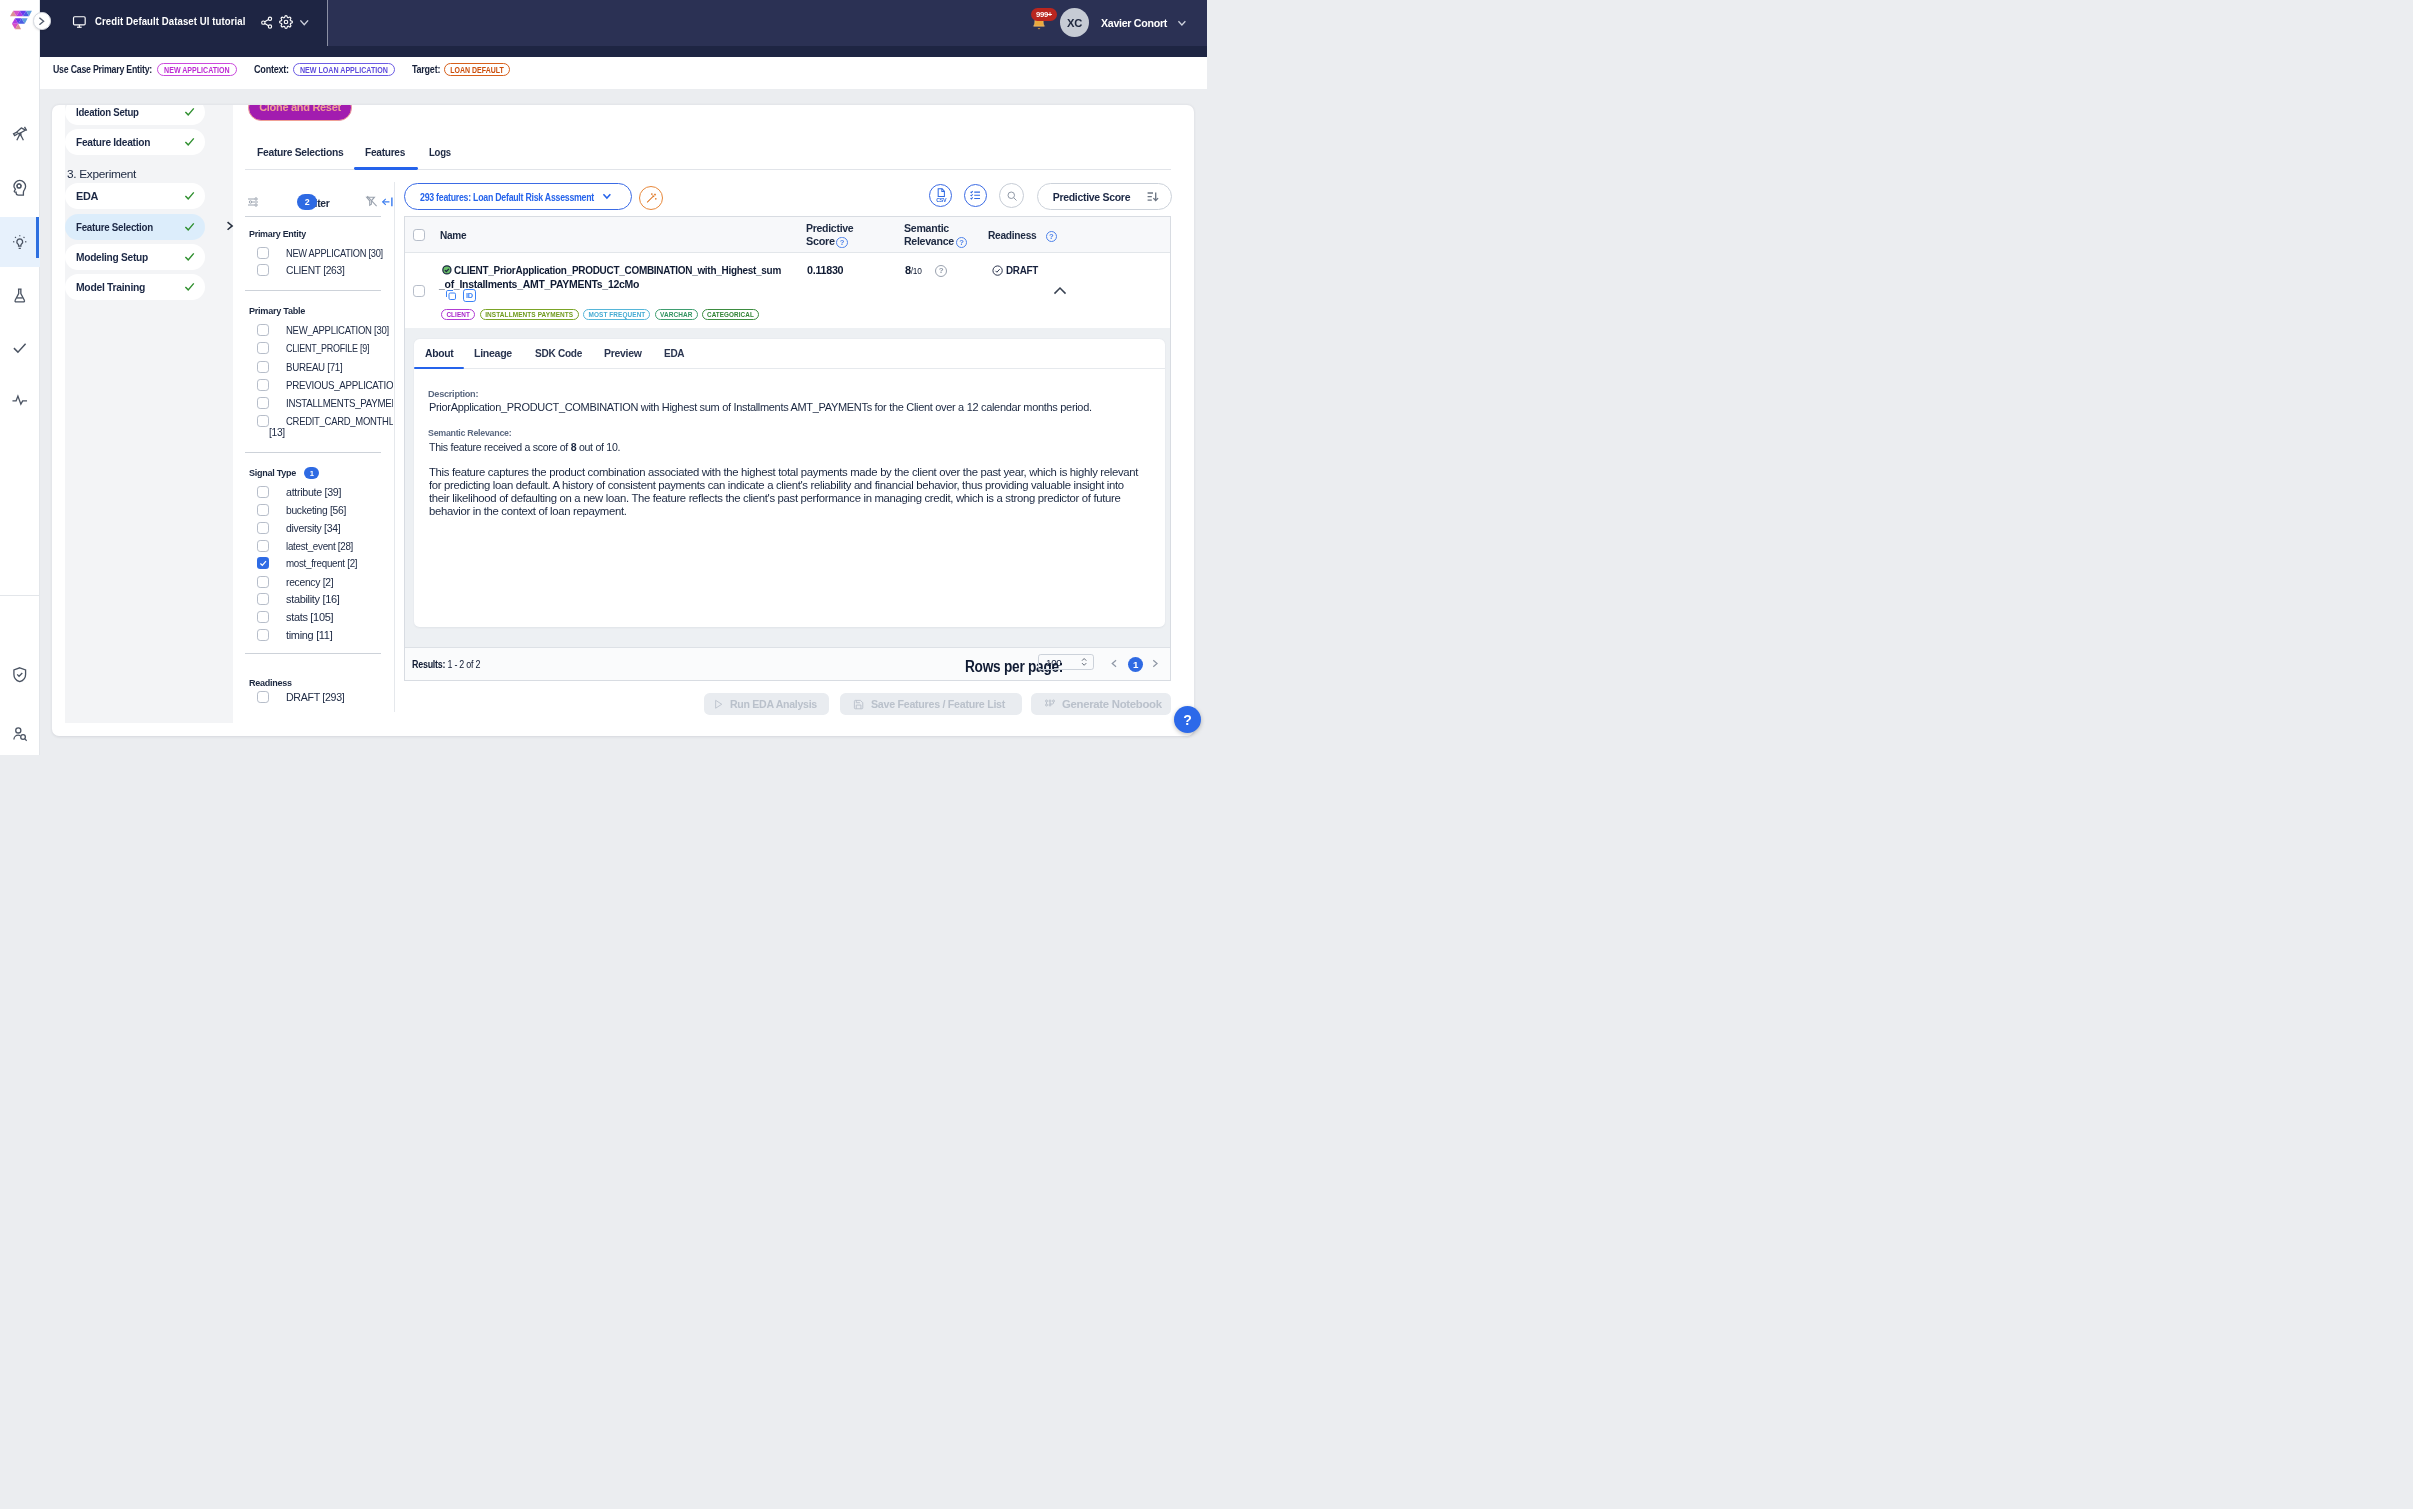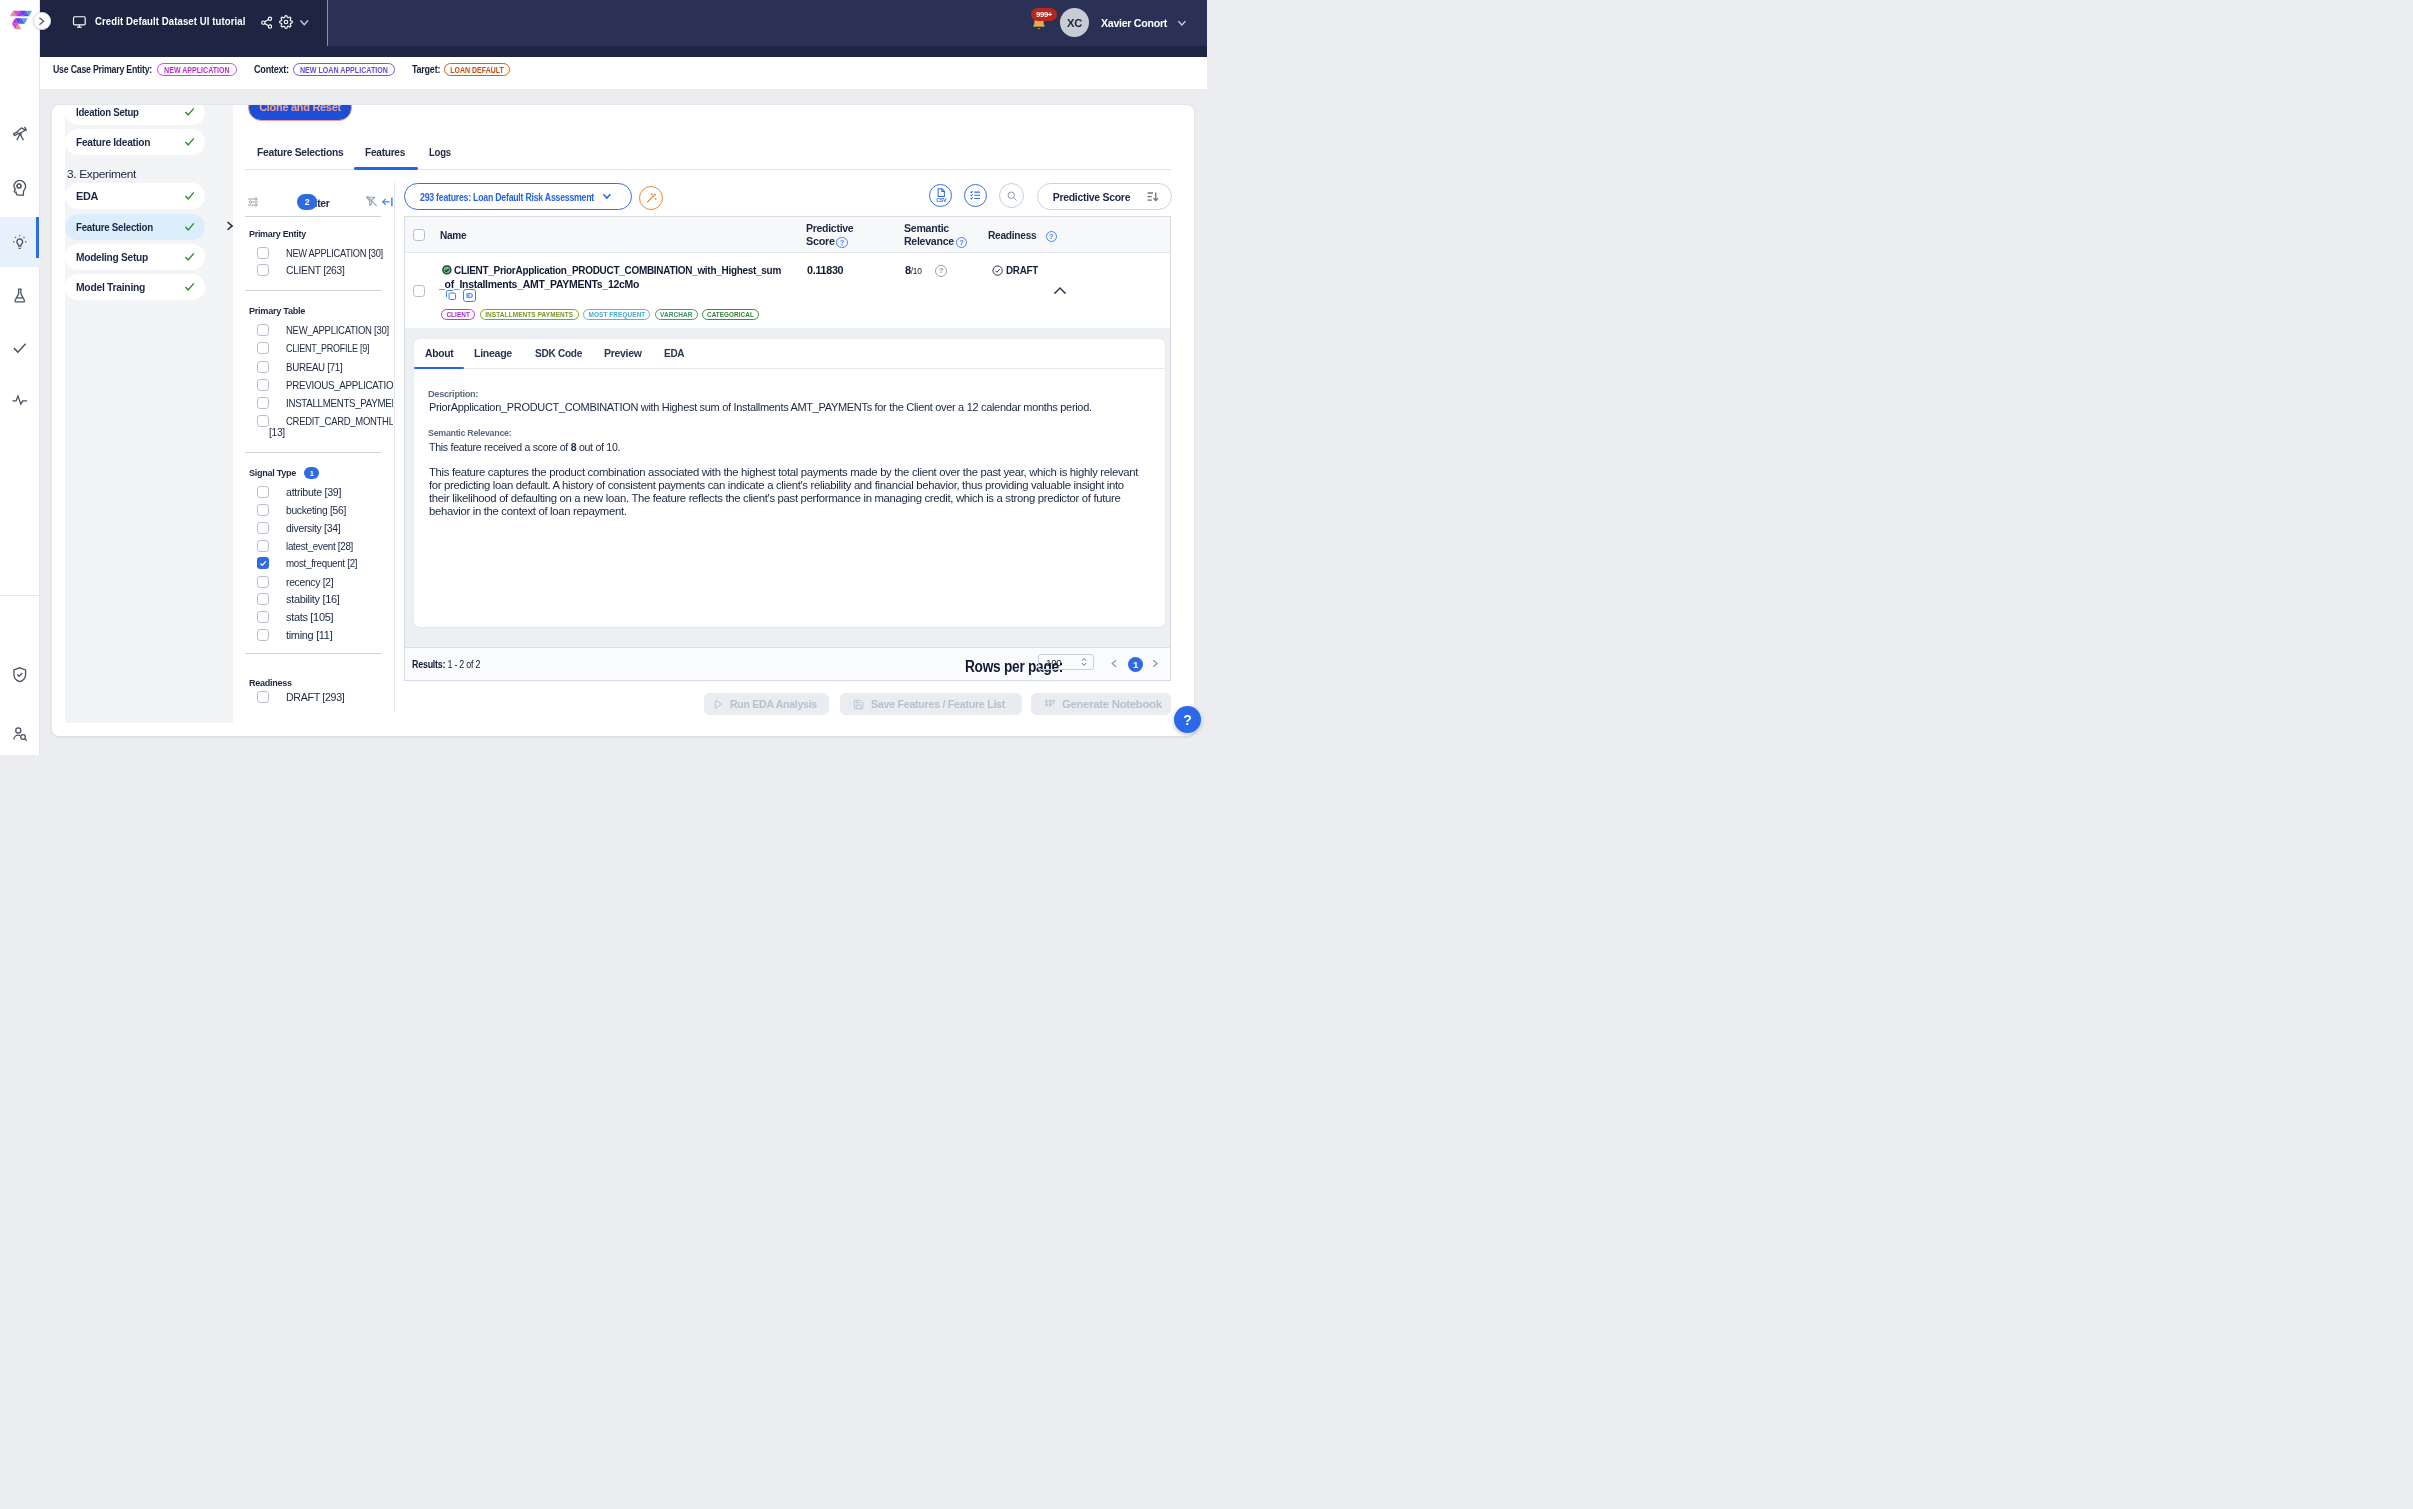--- a/index.html
+++ b/index.html
@@ -27,21 +27,21 @@
   .hchip-label { font-size:11px; font-weight:700; color:#17213a; top:34px; }
   .hchip { top:34px; height:13.3px; border-radius:7px; font-size:8.4px; font-weight:700; letter-spacing:0; display:flex; align-items:center; justify-content:center; white-space:nowrap; }
 
   
   #card { left:52px; top:105px; width:1142px; height:631px; background:#fff; border-radius:7px; box-shadow:0 0.7px 2.8px rgba(25,32,56,.10); overflow:hidden; z-index:5; }
 
   
   #steps { left:13.3px; top:0; width:168px; height:618px; background:#f3f4f6; }
   .step-pill { left:13.3px; width:140px; height:26px; background:#fff; border-radius:13px; display:flex; align-items:center; font-size:11px; font-weight:600; color:#1b2744; padding-left:11.2px; }
   .step-pill svg { position:absolute; right:10.5px; width:11.2px; height:11.2px; }
-  .clone-btn { left:196px; top:-11.2px; width:104px; height:27px; border:1.1px solid #f0a096; border-radius:13.3px; color:#f0a096; font-size:11px; font-weight:700; display:flex; align-items:center; justify-content:center; background:#1d4ed8; }
+  .clone-btn { left:196px; top:-11.2px; width:104px; height:27px; border:1.1px solid #f0a096; border-radius:13.3px; color:#f0a096; font-size:11px; font-weight:700; display:flex; align-items:center; justify-content:center; background:#a21caf; }
 
   
   .tab { top:41px; font-size:10.5px; font-weight:600; color:#1f2a44; }
   #tab-line { left:193px; top:64px; width:926px; height:1.4px; background:#e1e4e9; }
   #tab-active { left:302px; top:62px; width:64px; height:2.8px; background:#2563eb; border-radius:1.4px; }
 
   
   #filter-border { left:342px; top:77px; width:0.7px; height:530px; background:#e5e8ec; }
   .fdiv { left:193px; width:136px; height:0.7px; background:#cdd2d9; }
   .fsec { left:197px; font-size:9.8px; font-weight:700; color:#1c2840; }

